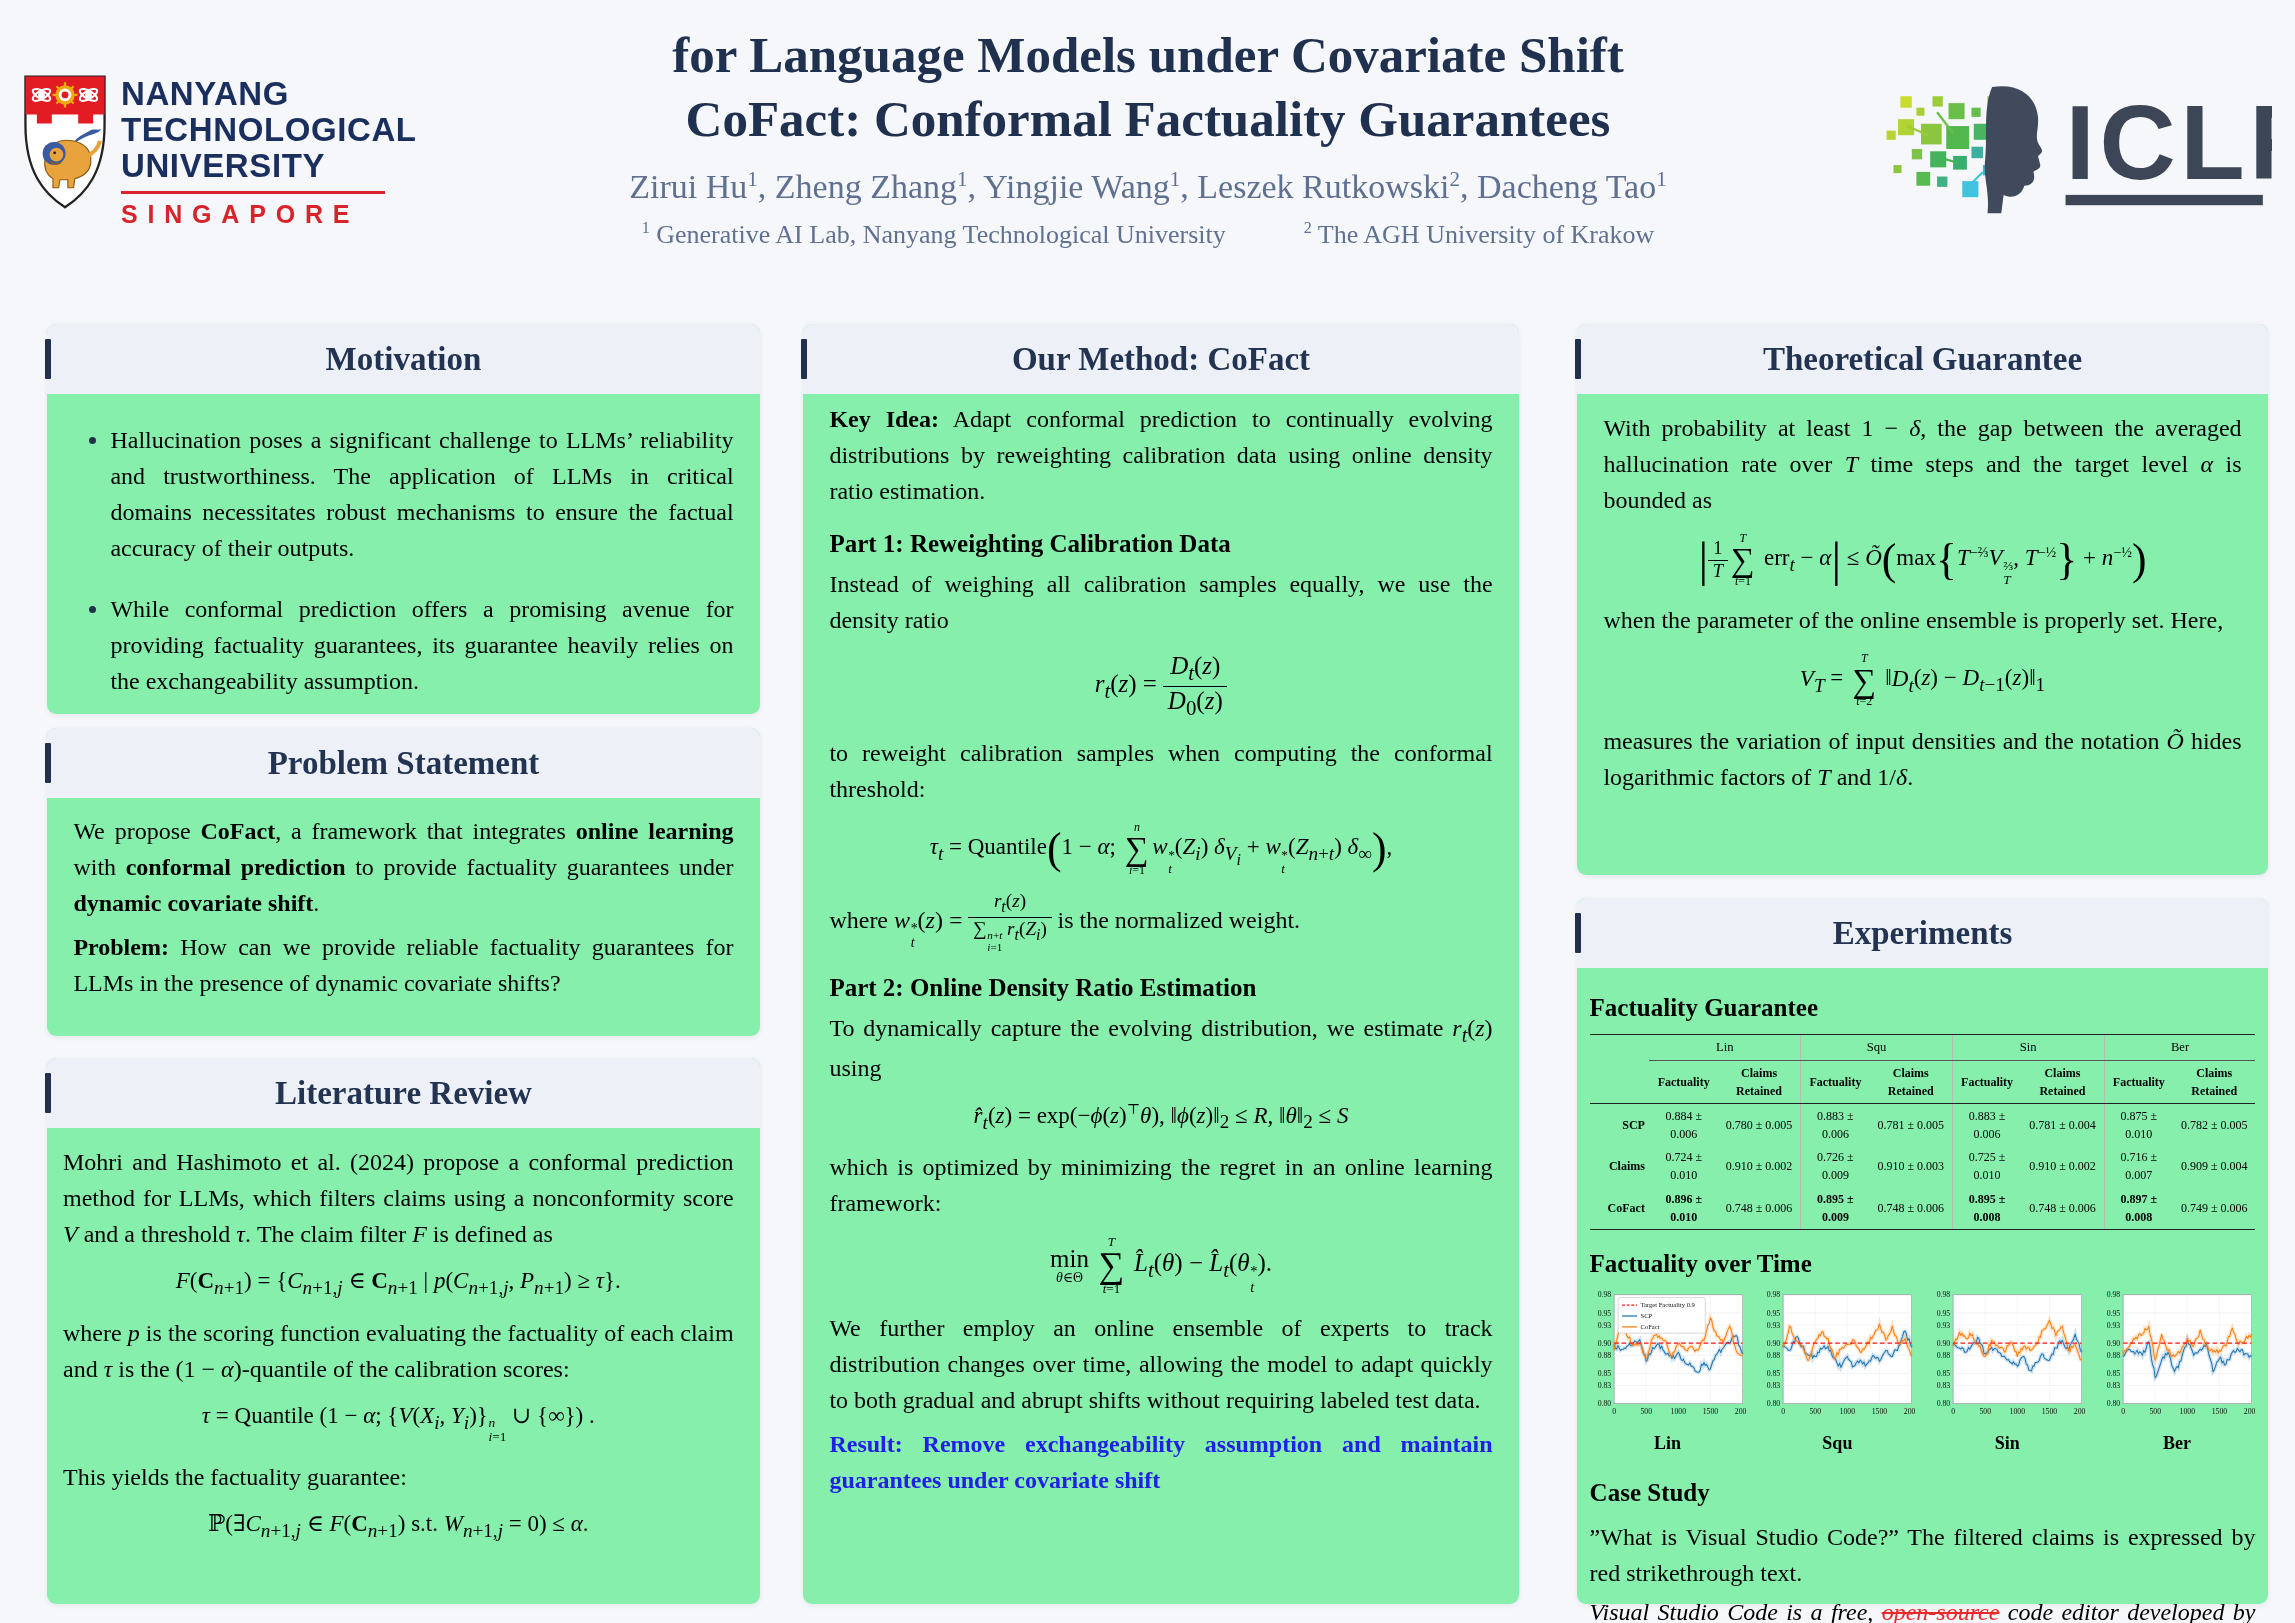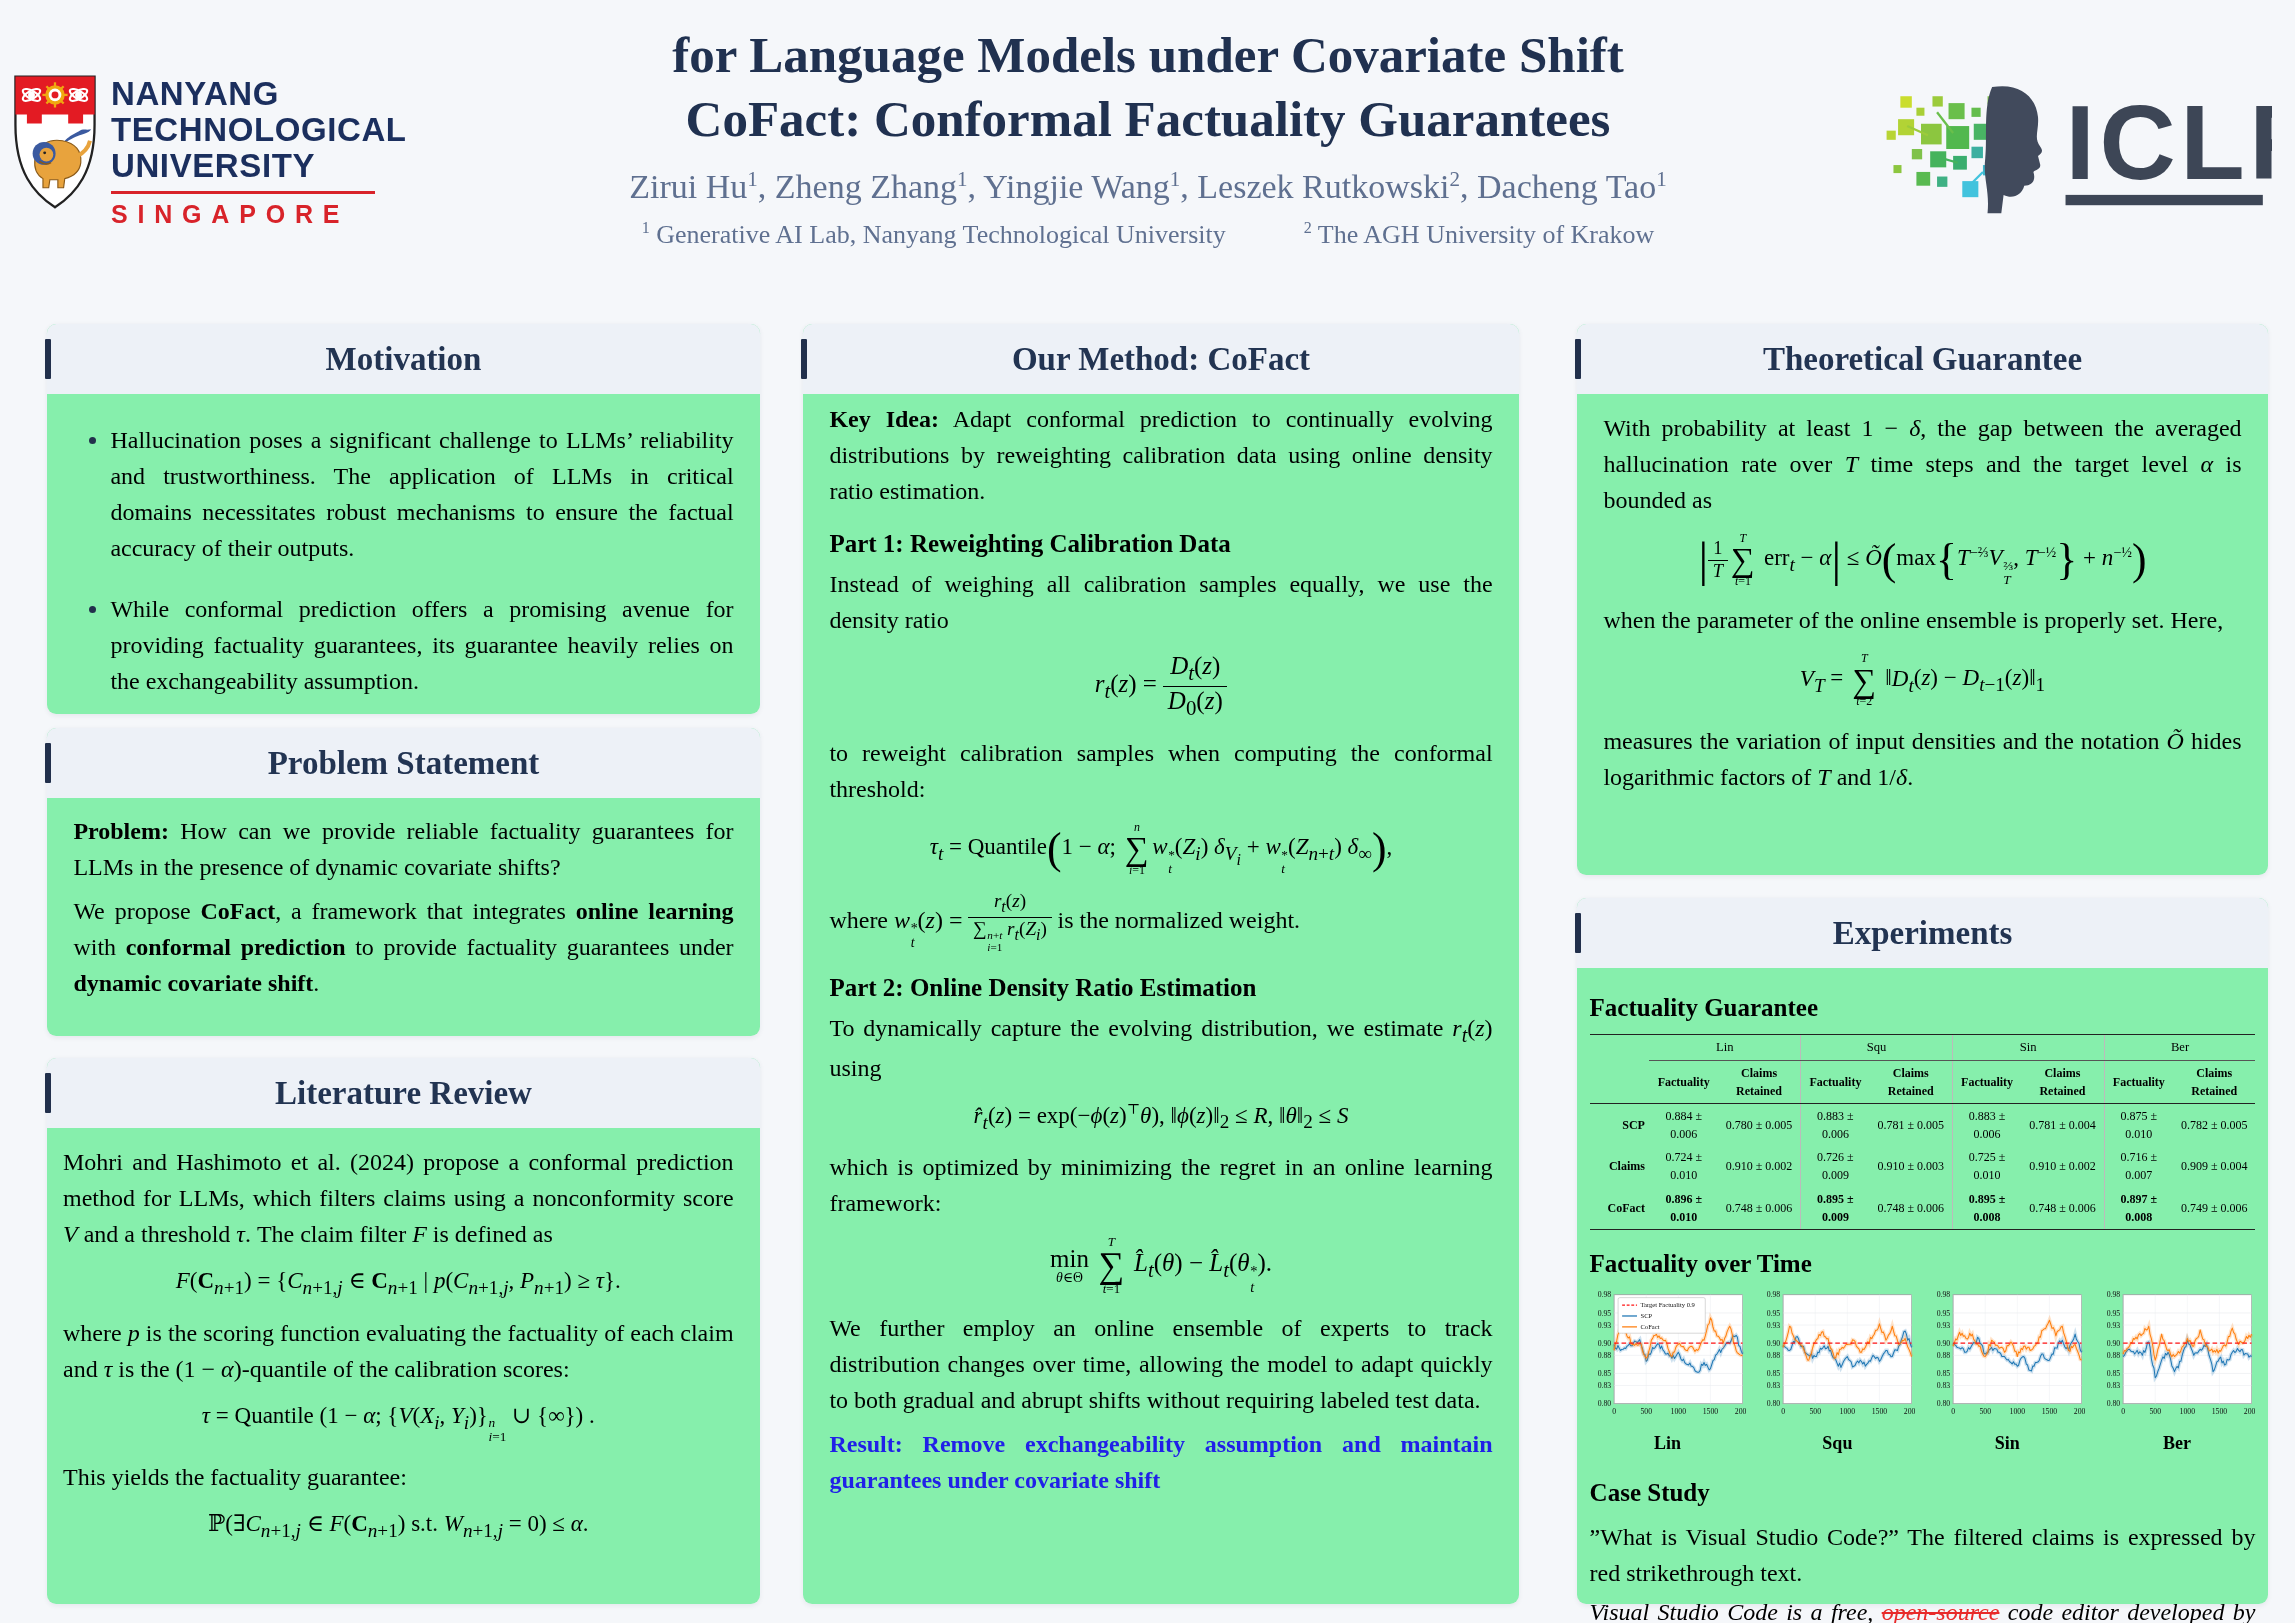--- a/index.html
+++ b/index.html
@@ -5,21 +5,21 @@
   html,body{margin:0;padding:0;width:2295px;height:1623px;overflow:hidden;}
   body{background:#f5f7fa;font-family:"Liberation Serif","DejaVu Serif",serif;color:#000;}
   
   #poster{position:relative;width:2295px;height:1623px;}
   #title-block{position:absolute;left:471px;top:23px;width:1354px;text-align:center;}
   .title-line{font-size:51px;font-weight:bold;color:#203150;line-height:64px;}
   #authors{font-size:34px;color:#5f7090;margin-top:16px;}
   #affils{font-size:26px;color:#5f7090;margin-top:12.6px;}
   sup{font-size:.62em;}
   
-  #ntu-logo{position:absolute;left:12px;top:40px;width:396px;height:189px;}
+  #ntu-logo{position:absolute;left:22px;top:40px;width:396px;height:189px;}
   #ntu-shield{position:absolute;left:0;top:33px;}
   #ntu-text{position:absolute;left:99px;top:36px;font-family:"Liberation Sans","DejaVu Sans",sans-serif;}
   .ntu-line{font-size:33px;font-weight:bold;color:#1b2f5e;line-height:36px;letter-spacing:0.6px;}
   #ntu-rule{width:264px;height:3.4px;background:#d8232a;margin:6.9px 0 5.7px 0;}
   #ntu-sing{font-size:25px;font-weight:bold;color:#d8232a;letter-spacing:9.8px;}
   
   #iclr-logo{position:absolute;left:1882px;top:80px;width:390px;height:138px;}
   
   .card{position:absolute;background:#86efac;border-radius:9.2px;box-shadow:0 1.7px 5.7px rgba(30,40,70,.07);}
   .col1{left:47px;width:713px;}
@@ -170,22 +170,22 @@
       </ul>
     </div>
   </div>
 
   <div class="card col1" style="top:728px;height:308px;">
     <div class="band">
         <div class="bar"></div>
       <div class="sec-title">Problem Statement</div>
       </div>
     <div class="card-body" style="padding-top:15px;">
+      <p>We propose <b>CoFact</b>, a framework that integrates <b>online learning</b> with <b>conformal prediction</b> to provide factuality guarantees under <b>dynamic covariate shift</b>.</p>
       <p><b>Problem:</b> How can we provide reliable factuality guarantees for LLMs in the presence of dynamic covariate shifts?</p>
-      <p>We propose <b>CoFact</b>, a framework that integrates <b>online learning</b> with <b>conformal prediction</b> to provide factuality guarantees under <b>dynamic covariate shift</b>.</p>
     </div>
   </div>
 
   <div class="card col1" style="top:1058px;height:546px;">
     <div class="band">
         <div class="bar"></div>
       <div class="sec-title">Literature Review</div>
       </div>
     <div class="card-body" style="padding-top:16px;padding-left:16px;">
       <p>Mohri and Hashimoto et al. (2024) propose a conformal prediction method for LLMs, which filters claims using a nonconformity score <i>V</i> and a threshold <i>τ</i>. The claim filter <i>F</i> is defined as</p>

